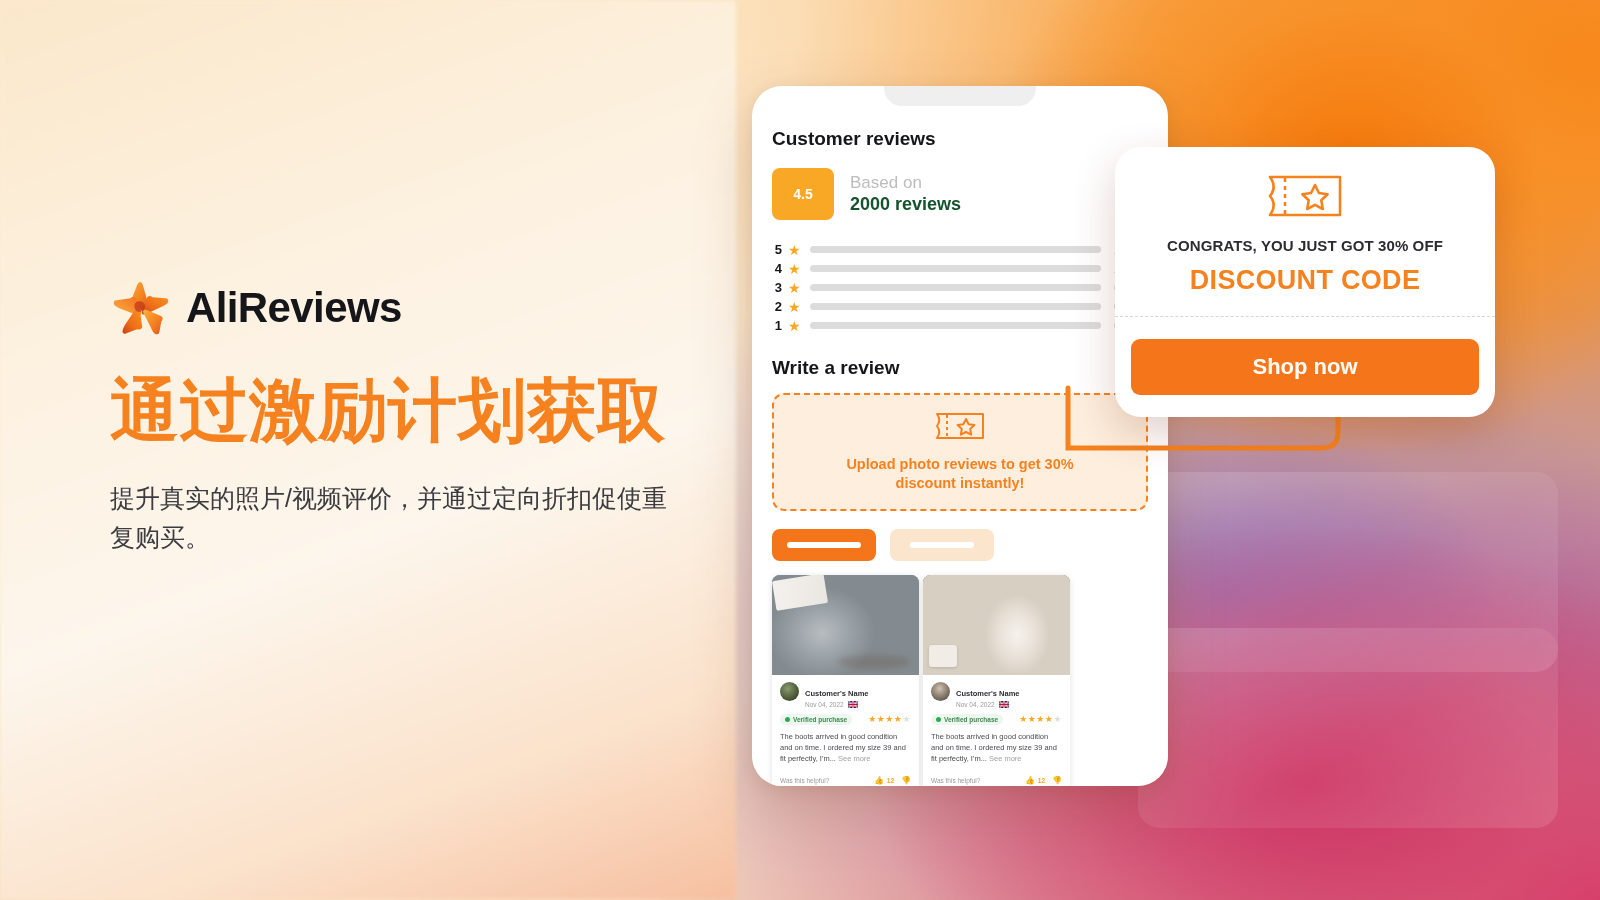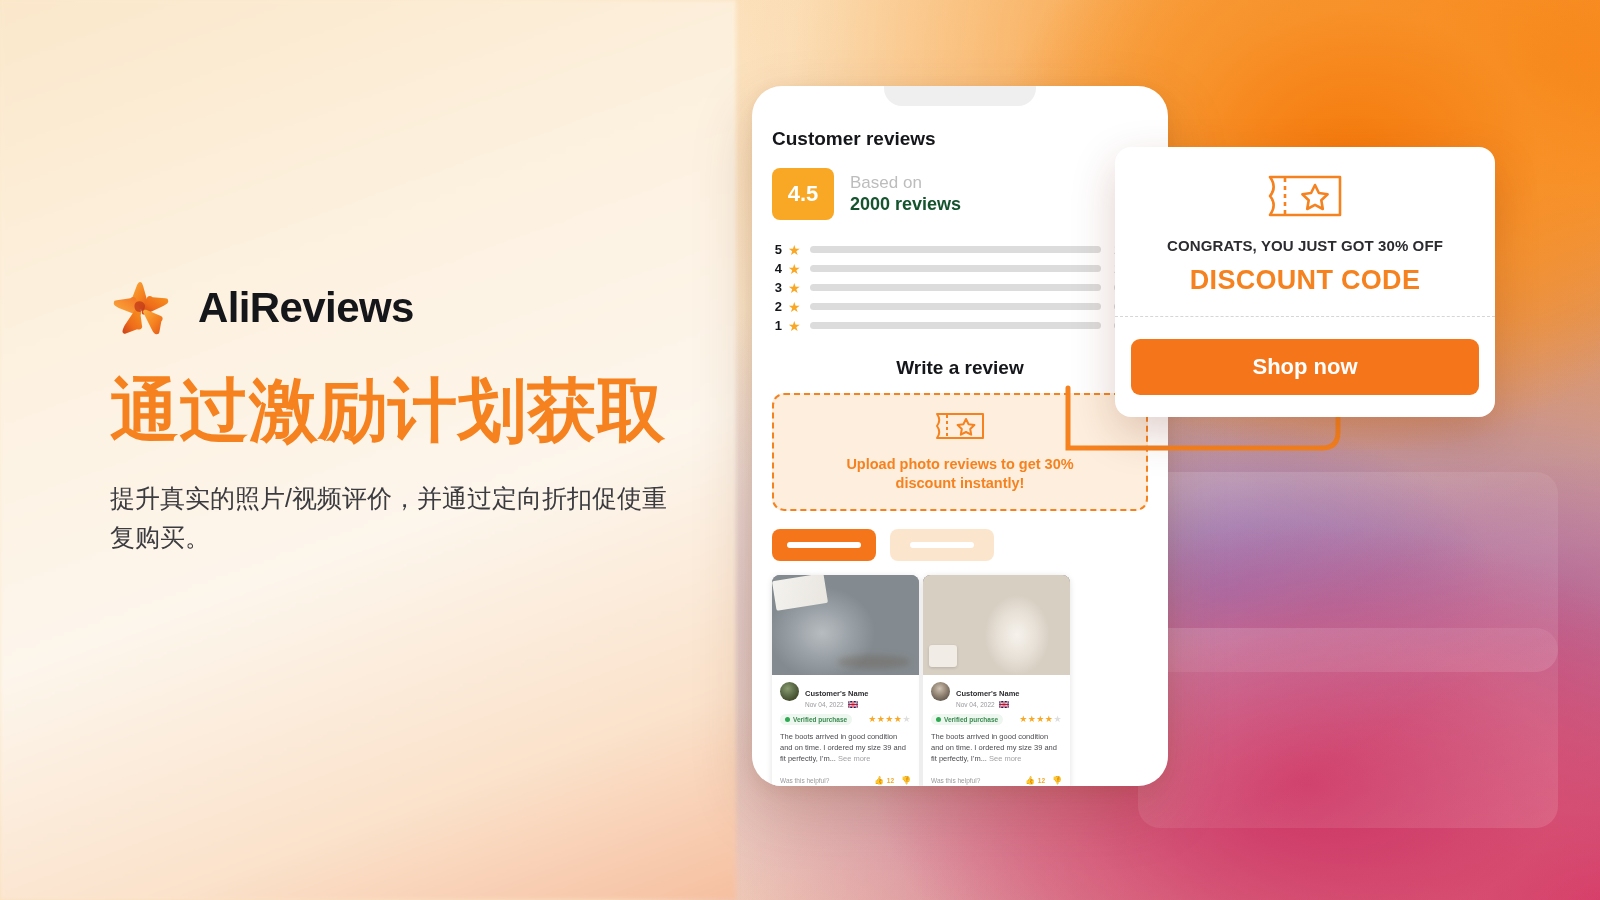--- a/index.html
+++ b/index.html
@@ -44,21 +44,21 @@
     border-radius: 22px;
     background: linear-gradient(150deg, rgba(255,255,255,0.17) 0%, rgba(255,255,255,0.07) 55%, rgba(255,255,255,0.12) 100%);
   }
   .ghost-1 { left: 1138px; top: 472px; width: 420px; height: 200px; }
   .ghost-2 { left: 1138px; top: 628px; width: 420px; height: 200px; }
 
   
   .left-col {
     position: absolute; left: 110px; top: 276px; width: 560px;
   }
-  .brand-row { display: flex; align-items: center; gap: 26px; height: 64px; }
+  .brand-row { display: flex; align-items: center; gap: 14px; height: 64px; }
   .brand-mark { width: 62px; height: 58px; flex: 0 0 auto; }
   .brand-name {
     font-size: 42px; font-weight: 700; color: #15161a; letter-spacing: -0.6px;
     white-space: nowrap;
   }
   .headline {
     margin-top: 30px;
     font-size: 69px; font-weight: 700; line-height: 1.18;
     color: #f5821f; letter-spacing: 0.5px;
   }
@@ -79,37 +79,37 @@
     width: 152px; height: 34px; background: #efefef; border-radius: 0 0 18px 18px;
   }
   .phone-inner { padding: 42px 20px 0 20px; }
 
   .sec-title { font-size: 19px; font-weight: 700; color: #15161a; }
 
   .score-row { display: flex; align-items: center; gap: 16px; margin-top: 18px; }
   .score-badge {
     width: 62px; height: 52px; background: #f9a825; border-radius: 8px;
     display: flex; align-items: center; justify-content: center;
-    color: #ffffff; font-size: 22px; font-weight: 600;
+    color: #ffffff; font-size: 14px; font-weight: 600;
   }
   .score-text-top { font-size: 17px; color: #bdbdbd; font-weight: 400; line-height: 1.15; }
   .score-text-bot { font-size: 18px; color: #14532d; font-weight: 700; line-height: 1.25; }
 
   .bars { margin-top: 20px; }
   .bar-row { display: flex; align-items: center; gap: 6px; height: 19px; }
   .bar-num { font-size: 13px; font-weight: 700; color: #15161a; width: 10px; text-align: right; }
   .bar-star { color: #f9a825; font-size: 14px; line-height: 1; }
   .bar-track {
     flex: 1 1 auto; height: 7px; background: #dcdcdc; border-radius: 4px;
     margin: 0 7px 0 3px; overflow: hidden;
   }
   .bar-fill { height: 100%; background: #f9a825; border-radius: 4px; }
   .bar-cnt { font-size: 13px; color: #b0b0b0; width: 34px; text-align: left; }
 
-  .write-title { font-size: 19px; font-weight: 700; color: #15161a; margin-top: 22px; text-align: center; }
+  .write-title { font-size: 19px; font-weight: 700; color: #15161a; margin-top: 22px; }
 
   .coupon-box {
     margin-top: 14px; border: 2px dashed #f5821f; border-radius: 12px;
     background: #fdeedd; padding: 16px 12px 16px;
     display: flex; flex-direction: column; align-items: center; gap: 10px;
   }
   .coupon-text {
     font-size: 14.5px; font-weight: 700; color: #f5821f; text-align: center; line-height: 1.3;
   }
 
@@ -195,21 +195,21 @@
   }
   .helpful { font-size: 6.5px; color: #9a9a9e; }
   .foot-actions { display: flex; align-items: center; gap: 7px; }
   .thumb-up { display: flex; align-items: center; gap: 2px; color: #f5a623; font-size: 8px; }
   .thumb-cnt { font-size: 6.5px; color: #f5a623; font-weight: 700; }
   .thumb-dn { color: #c2c2c6; font-size: 8px; }
 
   
   .disc-card {
     position: absolute; left: 1115px; top: 147px; width: 380px; height: 270px;
-    background: #ffffff; border-radius: 16px;
+    background: #ffffff; border-radius: 26px;
     box-shadow: 0 16px 44px rgba(120,40,20,0.22);
     display: flex; flex-direction: column; align-items: center;
     padding: 26px 18px 12px;
   }
   .disc-congrats {
     margin-top: 14px; font-size: 15px; font-weight: 600; color: #2b2b30; letter-spacing: 0.1px;
   }
   .disc-code {
     margin-top: 11px; font-size: 27px; font-weight: 700; color: #f5821f; letter-spacing: 0.3px;
   }

